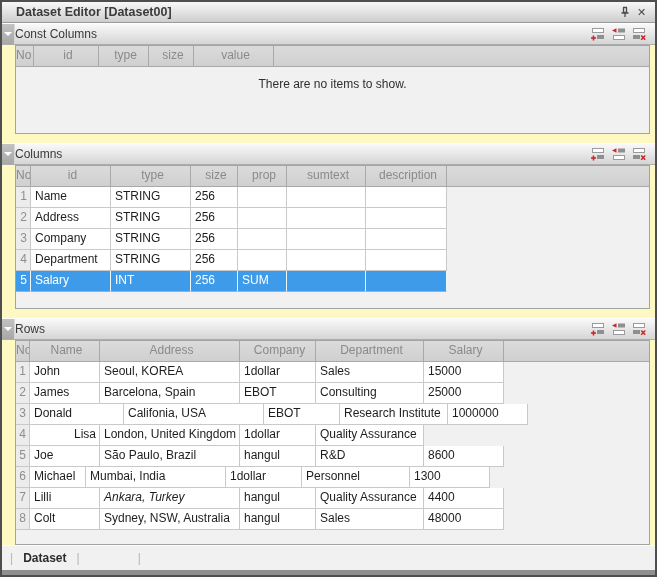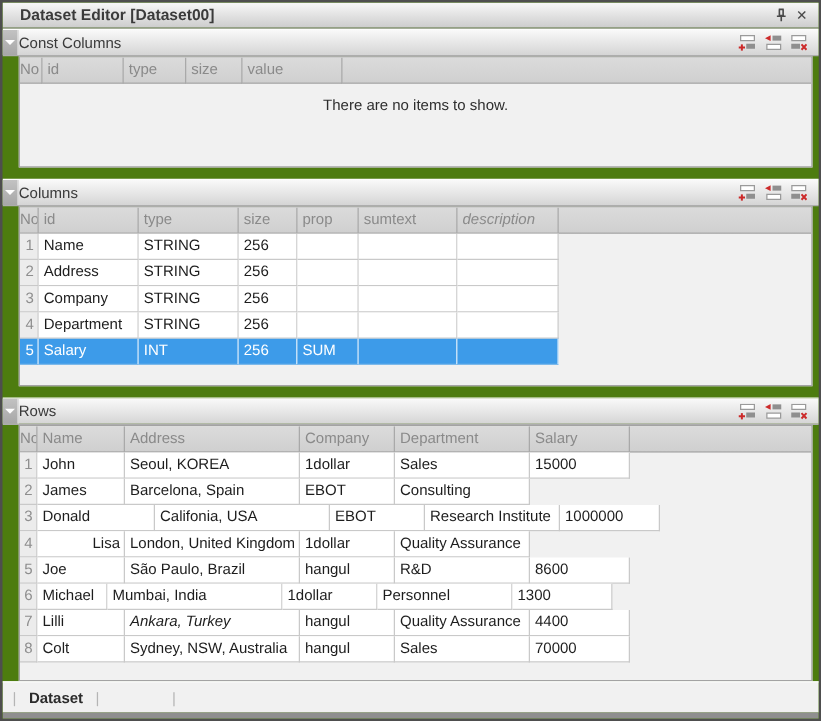--- a/index.html
+++ b/index.html
@@ -1,20 +1,20 @@
 <!DOCTYPE html>
 <html><head>
 <meta charset="utf-8">
 <style>
   html,body{margin:0;padding:0;background:#e8e8e8;}
   *{box-sizing:border-box;}
   .window{
     width:657px;height:577px;
     border:2px solid #4e4e4e;
-    background:#4d7c0f;
+    background:#fef9c3;
     font-family:"Liberation Sans","DejaVu Sans",sans-serif;
     overflow:hidden;
     display:flex;flex-direction:column;
   }
   
   .titlebar{
     height:21px;flex:0 0 21px;
     background:linear-gradient(#f8f8f8,#cdcdcd);
     border-bottom:1px solid #9b9b9b;
     display:flex;align-items:center;padding:0 5px;
@@ -47,21 +47,21 @@
     background:#f1f1f1;border:1px solid #a3a3a3;
     overflow:hidden;
   }
   .tw-const{height:89px;flex:0 0 89px;}
   .tw-columns{height:144px;flex:0 0 144px;}
   .tw-rows{height:205px;flex:0 0 205px;}
   .thead{display:flex;height:21px;background:linear-gradient(#dbdbdb,#cfcfcf);}
   .th{
     border-right:1px solid #a9a9a9;border-bottom:1px solid #a9a9a9;
     color:#8a8a8a;font-size:12px;line-height:19px;padding-left:4px;
-    overflow:hidden;white-space:nowrap;flex:0 0 auto;
+    overflow:hidden;white-space:nowrap;flex:0 0 auto;text-align:center;
   }
   .th.no{text-align:right;padding-right:3px;padding-left:0;}
   .th.filler{flex:1 1 auto;border-right:none;}
   .tr{display:flex;height:21px;}
   .td{
     background:#fff;border-right:1px solid #c9c9c9;border-bottom:1px solid #c9c9c9;
     font-size:12px;line-height:19px;padding-left:4px;color:#1d1d1d;
     overflow:hidden;white-space:nowrap;flex:0 0 auto;
   }
   .td.no{background:#ececec;color:#8e8e8e;text-align:right;padding-right:3px;padding-left:0;}
@@ -176,21 +176,21 @@
     </span>
   </div>
   <div class="table-wrap tw-columns">
       <div class="thead">
         <div class="th no" style="width: 15px;">No</div>
         <div class="th" style="width: 80px;">id</div>
         <div class="th" style="width: 80px;">type</div>
         <div class="th" style="width: 47px;">size</div>
         <div class="th" style="width: 49px;">prop</div>
         <div class="th" style="width: 79px;">sumtext</div>
-        <div class="th" style="width: 81px; font-style: italic;">description</div>
+        <div class="th" style="width: 81px;">description</div>
         <div class="th filler"></div>
       </div>
       <div class="tbody">
         <div class="tr">
           <div class="td no" style="width: 15px;">1</div>
           <div class="td" style="width: 80px;">Name</div>
           <div class="td" style="width: 80px;">STRING</div>
           <div class="td" style="width: 47px;">256</div>
           <div class="td" style="width: 49px;"></div>
           <div class="td" style="width: 79px;"></div>
@@ -285,20 +285,21 @@
           <div class="td" style="width: 76px;">1dollar</div>
           <div class="td" style="width: 108px;">Sales</div>
           <div class="td" style="width: 80px;">15000</div>
         </div>
         <div class="tr">
           <div class="td no" style="width: 14px;">2</div>
           <div class="td" style="width: 70px;">James</div>
           <div class="td" style="width: 140px;">Barcelona, Spain</div>
           <div class="td" style="width: 76px;">EBOT</div>
           <div class="td" style="width: 108px;">Consulting</div>
+          <div class="td" style="width: 80px;">25000</div>
         </div>
         <div class="tr">
           <div class="td no" style="width: 14px;">3</div>
           <div class="td" style="width: 94px;">Donald</div>
           <div class="td" style="width: 140px;">Califonia, USA</div>
           <div class="td" style="width: 76px;">EBOT</div>
           <div class="td" style="width: 108px;">Research Institute</div>
           <div class="td" style="width: 80px;">1000000</div>
         </div>
         <div class="tr">
@@ -331,21 +332,21 @@
           <div class="td" style="width: 76px;">hangul</div>
           <div class="td" style="width: 108px;">Quality Assurance</div>
           <div class="td" style="width: 80px;">4400</div>
         </div>
         <div class="tr">
           <div class="td no" style="width: 14px;">8</div>
           <div class="td" style="width: 70px;">Colt</div>
           <div class="td" style="width: 140px;">Sydney, NSW, Australia</div>
           <div class="td" style="width: 76px;">hangul</div>
           <div class="td" style="width: 108px;">Sales</div>
-          <div class="td" style="width: 80px;">70000</div>
+          <div class="td" style="width: 80px;">48000</div>
         </div>
       </div>
     </div>
 
   <div class="footer">
     <span class="pipe">|</span>
     <span class="tab active">Dataset</span>
     <span class="pipe">|</span>
     <span class="tab inactive">Source</span>
     <span class="pipe">|</span>

